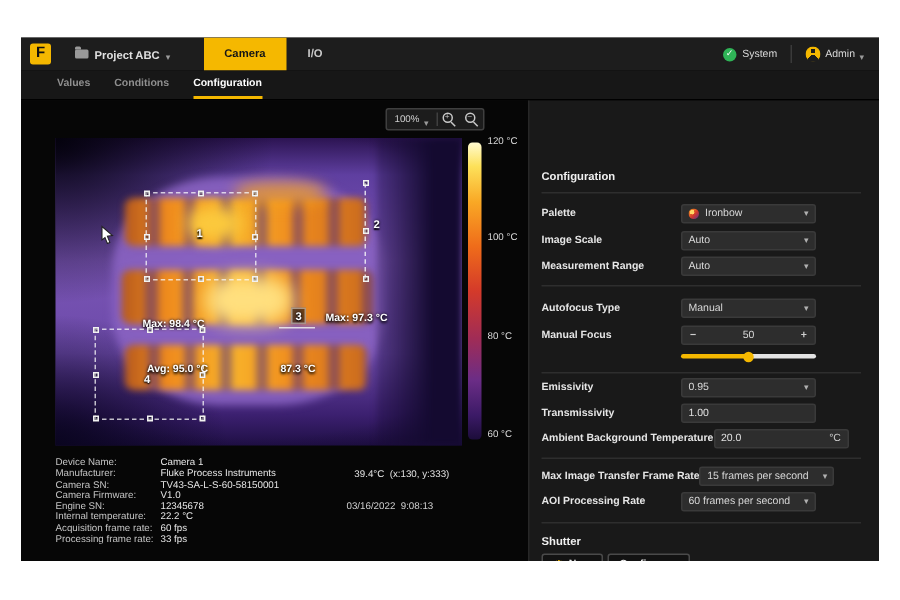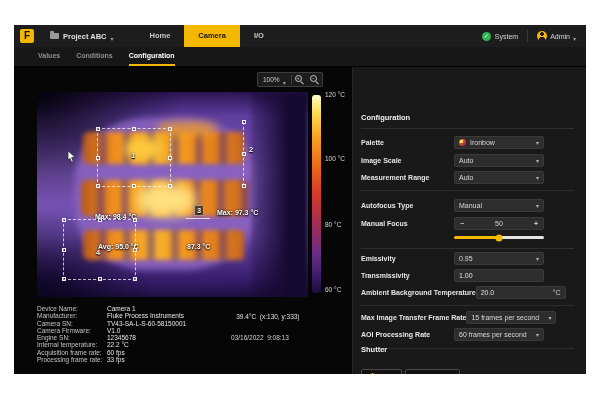--- a/index.html
+++ b/index.html
@@ -102,39 +102,38 @@
   .pal-icon{width:7px;height:7px;border-radius:50%;margin-right:4px;flex:none;
     background:radial-gradient(circle at 35% 35%, #ffd766 0 1.5px, rgba(0,0,0,0) 1.6px),
       linear-gradient(135deg,#f9a825 0%,#d43a2a 55%,#5c2d91 100%);}
   .stepper{justify-content:space-between;padding:0 5px;}
   .stepper .sval{flex:1;text-align:center;}
   .stepper .sbtn{color:#cfcfcf;font-weight:bold;}
   .slider{position:absolute;right:42px;width:90px;height:3px;border-radius:2px;top:169px;
     background:linear-gradient(90deg,#f5b800 0 50%,#e4e4e4 50% 100%);}
   .slider .thumb{position:absolute;left:50%;top:50%;width:7px;height:7px;border-radius:50%;
     background:#f5b800;transform:translate(-50%,-50%);}
-  .shutter-title{position:absolute;left:8px;top:278px;font-size:7.5px;font-weight:bold;color:#f0f0f0;}
+  .shutter-title{position:absolute;left:8px;top:289px;font-size:7.5px;font-weight:bold;color:#f0f0f0;}
   .btn{position:absolute;top:302px;height:15px;background:#121212;border:1px solid #4a4a4a;border-radius:2px;
     color:#efefef;font-size:7px;font-weight:bold;display:flex;align-items:center;justify-content:center;gap:3px;padding:0 7px;}
   .gear::after{content:"⚙";color:#f5b800;font-size:8px;line-height:8px;}
 </style>
 </head>
 <body>
 
 <div class="app">
 
   <div class="topbar">
     <div class="logo">F</div>
     <div class="project">
       <span class="folder"></span>
       <span class="plabel">Project ABC</span>
       <span class="chev"></span>
     </div>
     <div class="navtabs">
-      <div class="navtab">Home</div>
       <div class="navtab active">Camera</div>
       <div class="navtab">I/O</div>
     </div>
     <div class="tspacer"></div>
     <div class="sys">
       <span class="sysok"></span>
       <span class="syslabel">System</span>
     </div>
     <div class="tdivider"></div>
     <div class="admin">

